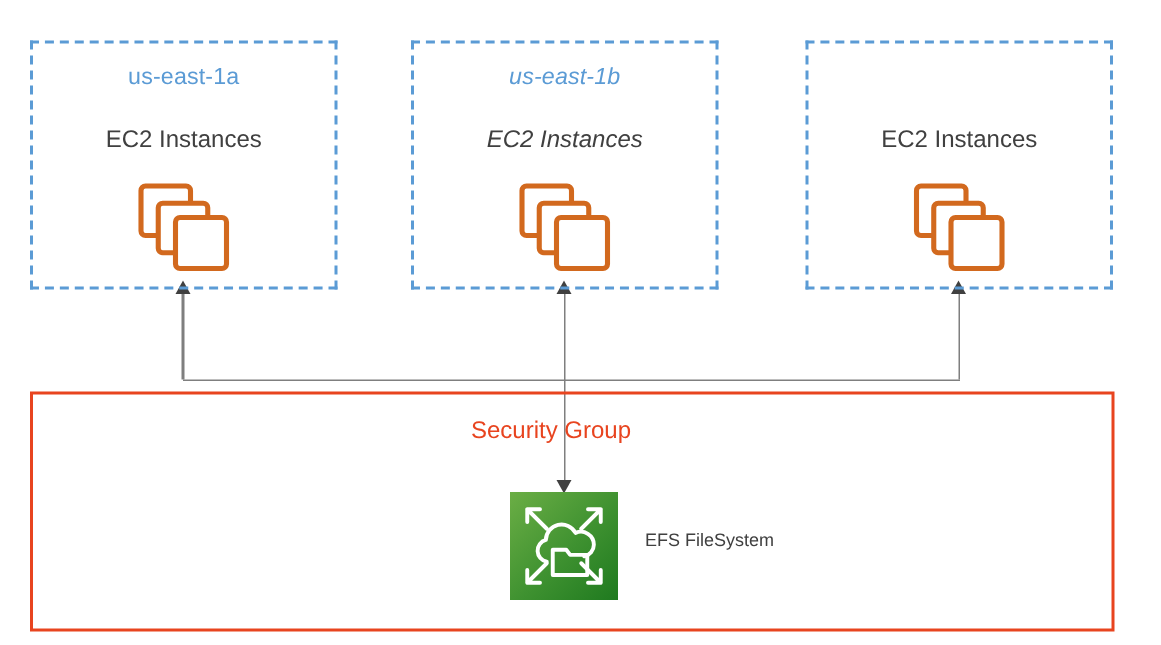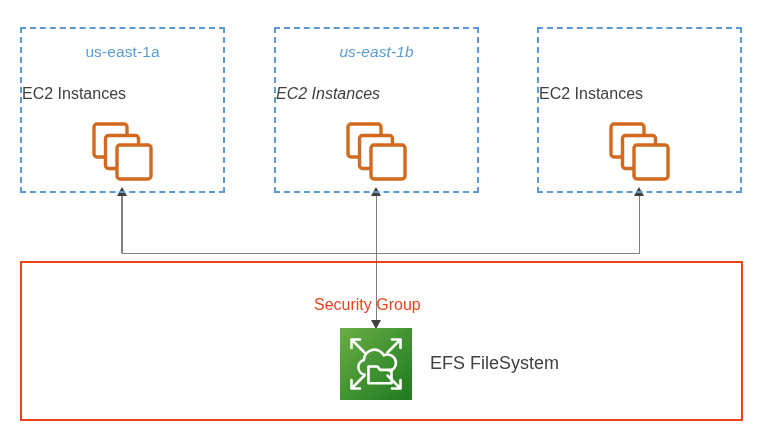--- a/index.html
+++ b/index.html
@@ -33,20 +33,21 @@
     color: #5B9BD5;
     font-size: 15.5px;
     letter-spacing: 0.1px;
     white-space: nowrap;
   }
   .ec2-label {
     position: absolute;
     left: 0;
     right: 0;
     top: 56px;
+    text-align: center;
     color: #404040;
     font-size: 16px;
     white-space: nowrap;
   }
   .ec2-icon {
     position: absolute;
     left: 50%;
     transform: translateX(-50%);
     top: 92px;
     width: 64px;
@@ -65,21 +66,21 @@
     white-space: nowrap;
   }
   .efs-icon {
     position: absolute;
     width: 72px;
     height: 72px;
   }
   .efs-label {
     position: absolute;
     color: #404040;
-    font-size: 18px;
+    font-size: 12px;
     white-space: nowrap;
   }
   .conn-line {
     position: absolute;
     background: #7F7F7F;
   }
   .conn-v { width: 1.4px; }
   .conn-h { height: 1.4px; }
   .arrowhead {
     position: absolute;
@@ -147,21 +148,21 @@
       <svg viewBox="0 0 64 60" width="64" height="60">
         <rect x="3" y="3" width="33" height="33" rx="3" ry="3" fill="#ffffff" stroke="#D2691E" stroke-width="3.4"></rect>
         <rect x="14.5" y="14.5" width="33" height="33" rx="3" ry="3" fill="#ffffff" stroke="#D2691E" stroke-width="3.4"></rect>
         <rect x="26" y="24" width="34" height="34" rx="3" ry="3" fill="#ffffff" stroke="#D2691E" stroke-width="3.4"></rect>
       </svg>
     </div>
   </div>
 
   <div class="sg-box" style="left:20px; top:261px; width:723px; height:160px;"></div>
 
-  <div class="sg-label" style="left:314px; top:279px;margin-top:17px;">Security Group</div>
+  <div class="sg-label" style="left:314px; top:279px;">Security Group</div>
 
   <div class="efs-icon" style="left:340px; top:328px;">
     <svg viewBox="0 0 72 72" width="72" height="72">
       <defs>
         <linearGradient id="efsgrad" x1="0" y1="0" x2="1" y2="1">
           <stop offset="0%" stop-color="#6BAE45"></stop>
           <stop offset="55%" stop-color="#3E9130"></stop>
           <stop offset="100%" stop-color="#1F7A1F"></stop>
         </linearGradient>
       </defs>

